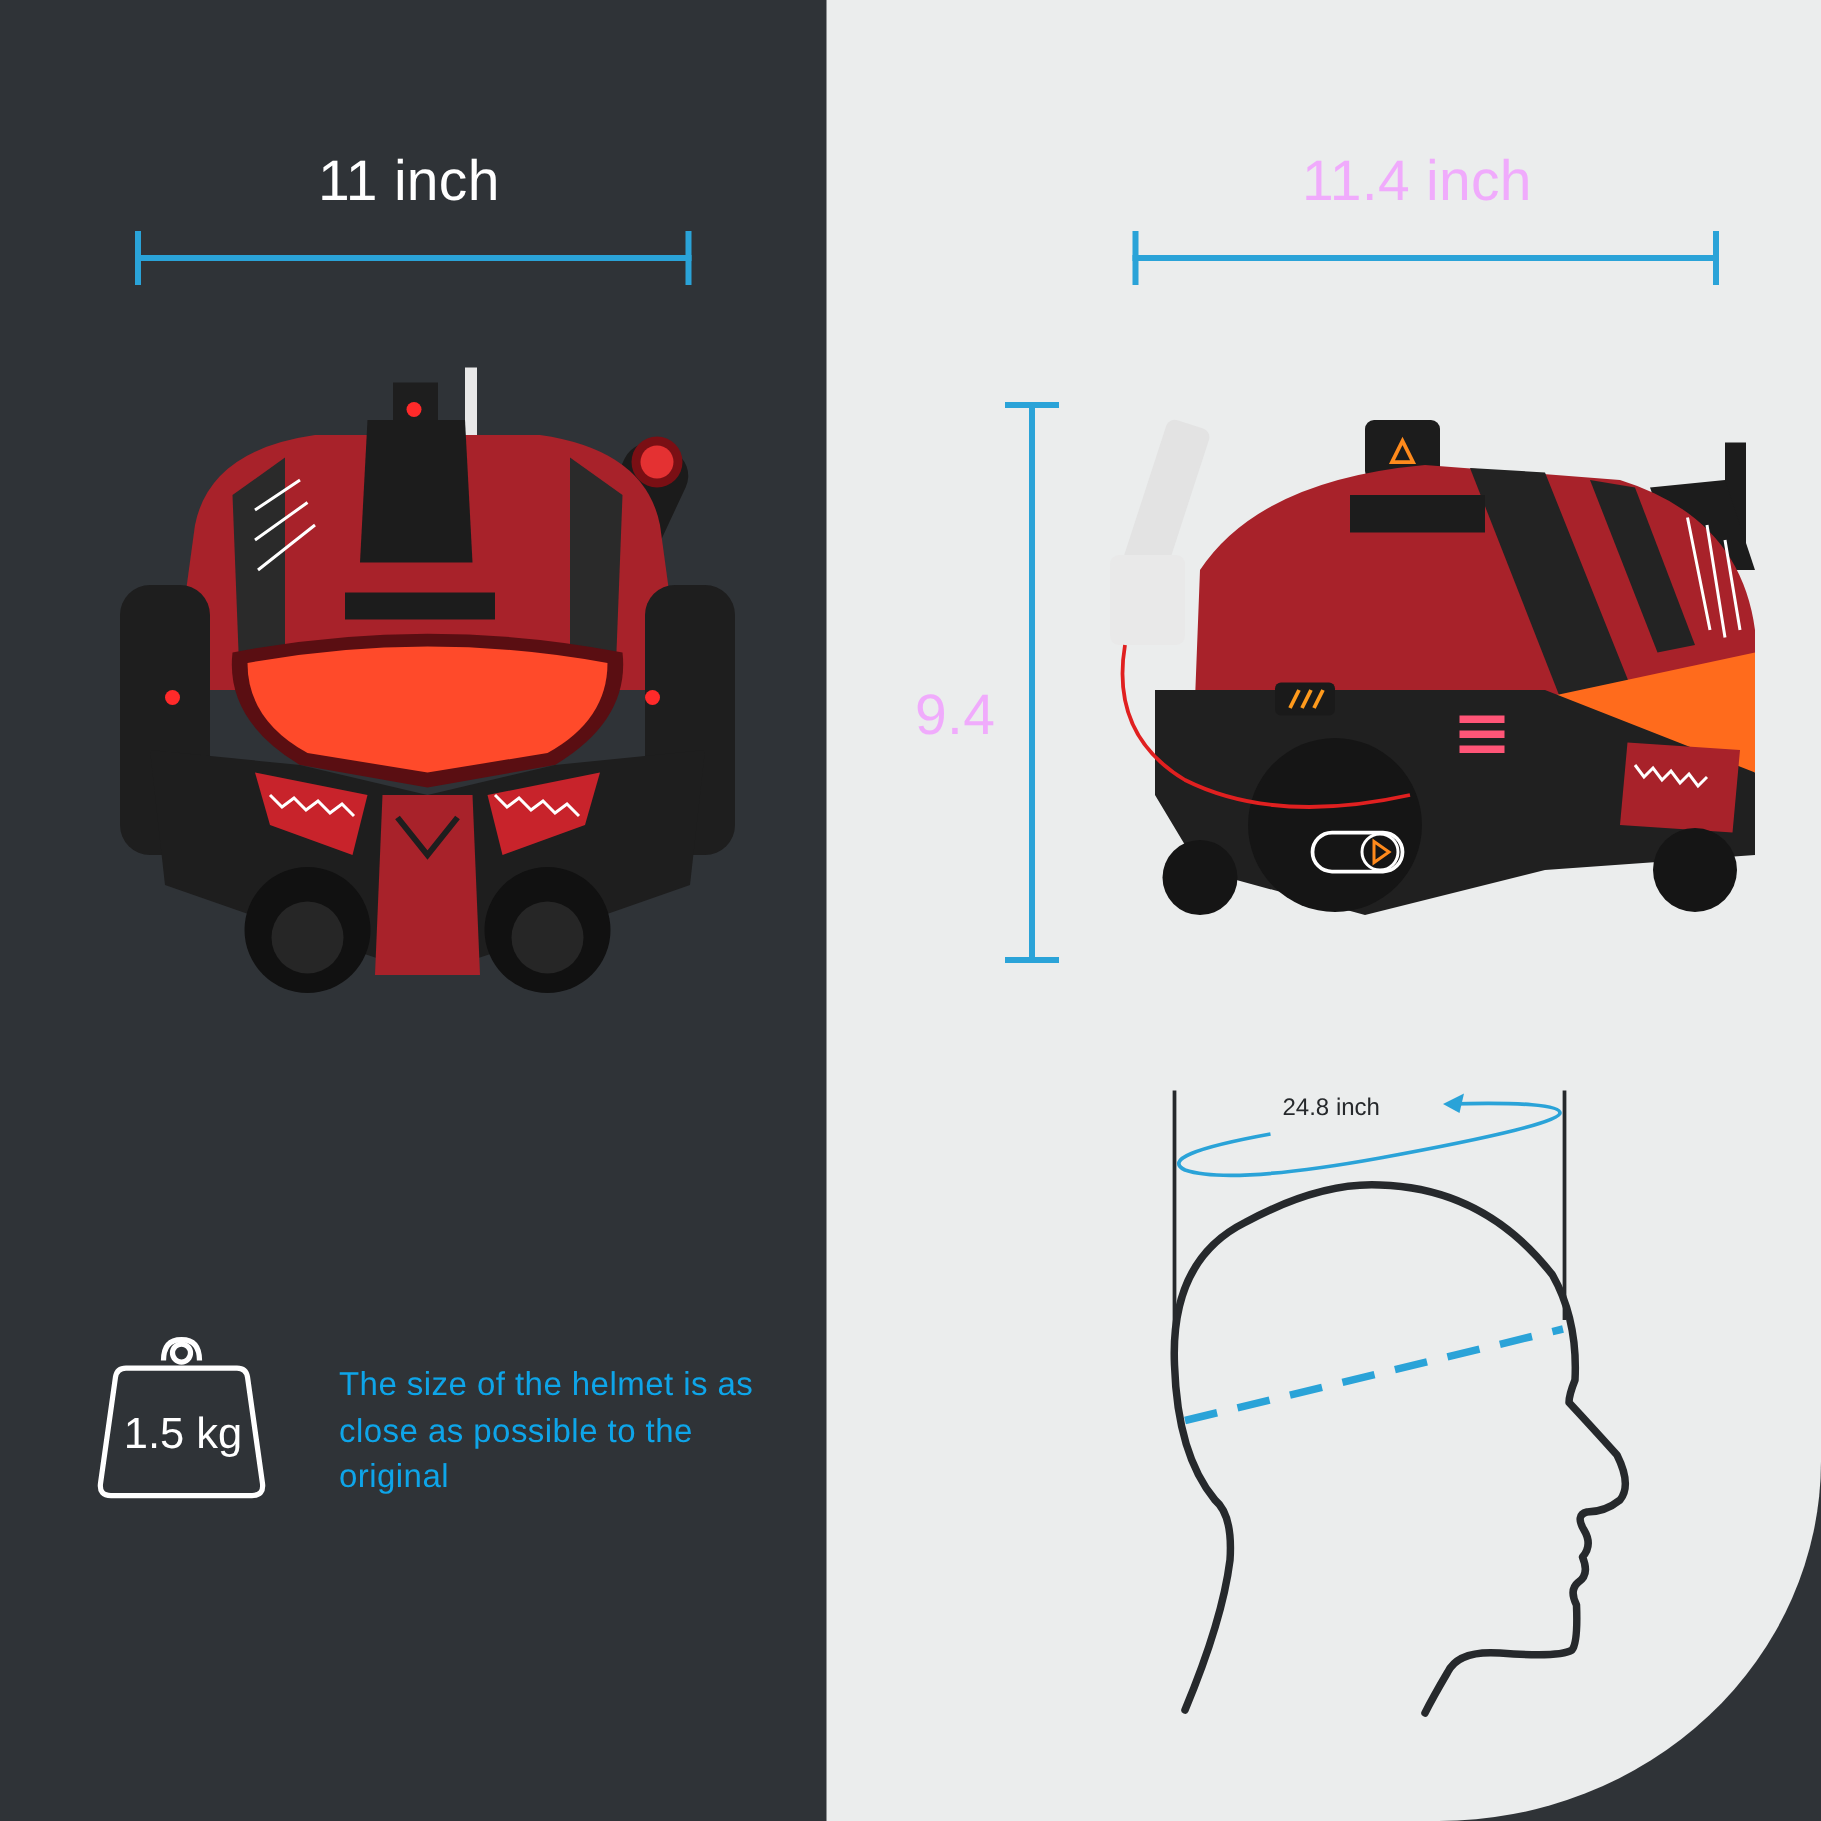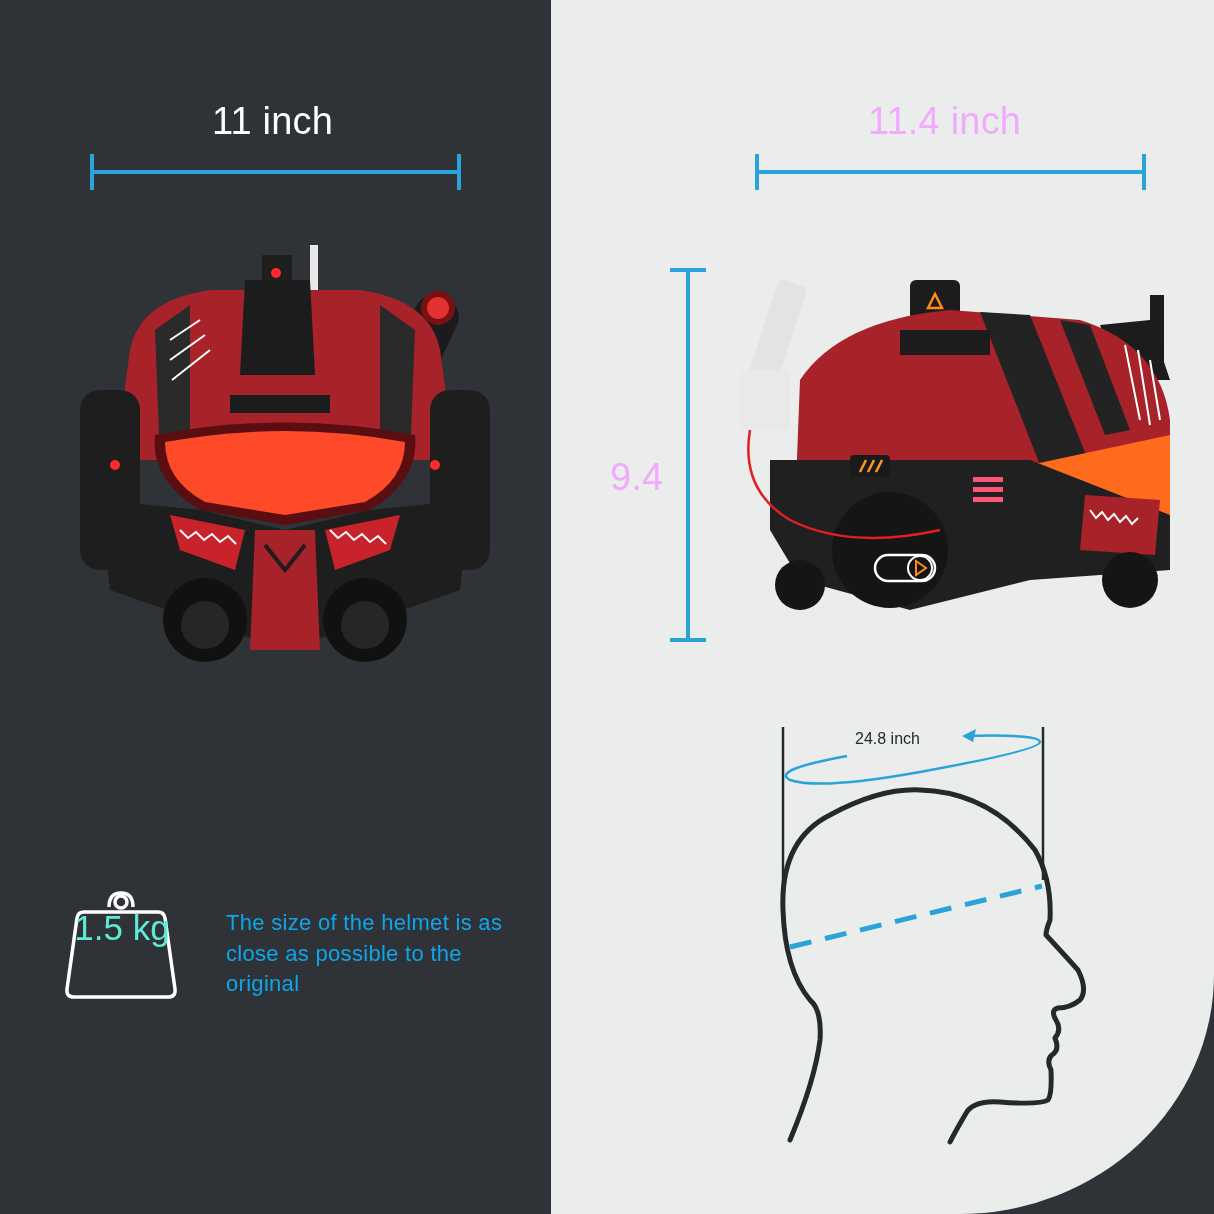--- a/index.html
+++ b/index.html
@@ -30,22 +30,22 @@
     .hbar::after { right: 0; }
     .vbar { position: absolute; width: 4px; background: #2aa3d8; }
     .vbar::before, .vbar::after {
       content: ""; position: absolute; left: -16px; width: 36px; height: 4px; background: #2aa3d8;
     }
     .vbar::before { top: 0; }
     .vbar::after { bottom: 0; }
     .helmet { position: absolute; }
     .weight-icon { position: absolute; left: 64px; top: 885px; width: 114px; height: 118px; }
     .weight-text {
-      position: absolute; left: 66px; top: 908px; width: 112px; text-align: center;
-      color: #5eead4; font-size: 35px; font-weight: 400;
+      position: absolute; left: 66px; top: 940px; width: 112px; text-align: center;
+      color: #ffffff; font-size: 29px; font-weight: 400;
     }
     .note {
       position: absolute; left: 226px; top: 908px; width: 300px;
       color: #0ea5e9; font-size: 22px; line-height: 30.5px; letter-spacing: 0.3px;
     }
     .head-diagram { position: absolute; left: 740px; top: 700px; width: 474px; height: 514px; }
     .circ-label {
       position: absolute; left: 855px; top: 730px; font-size: 16px; color: #26292c;
     }
   </style>

